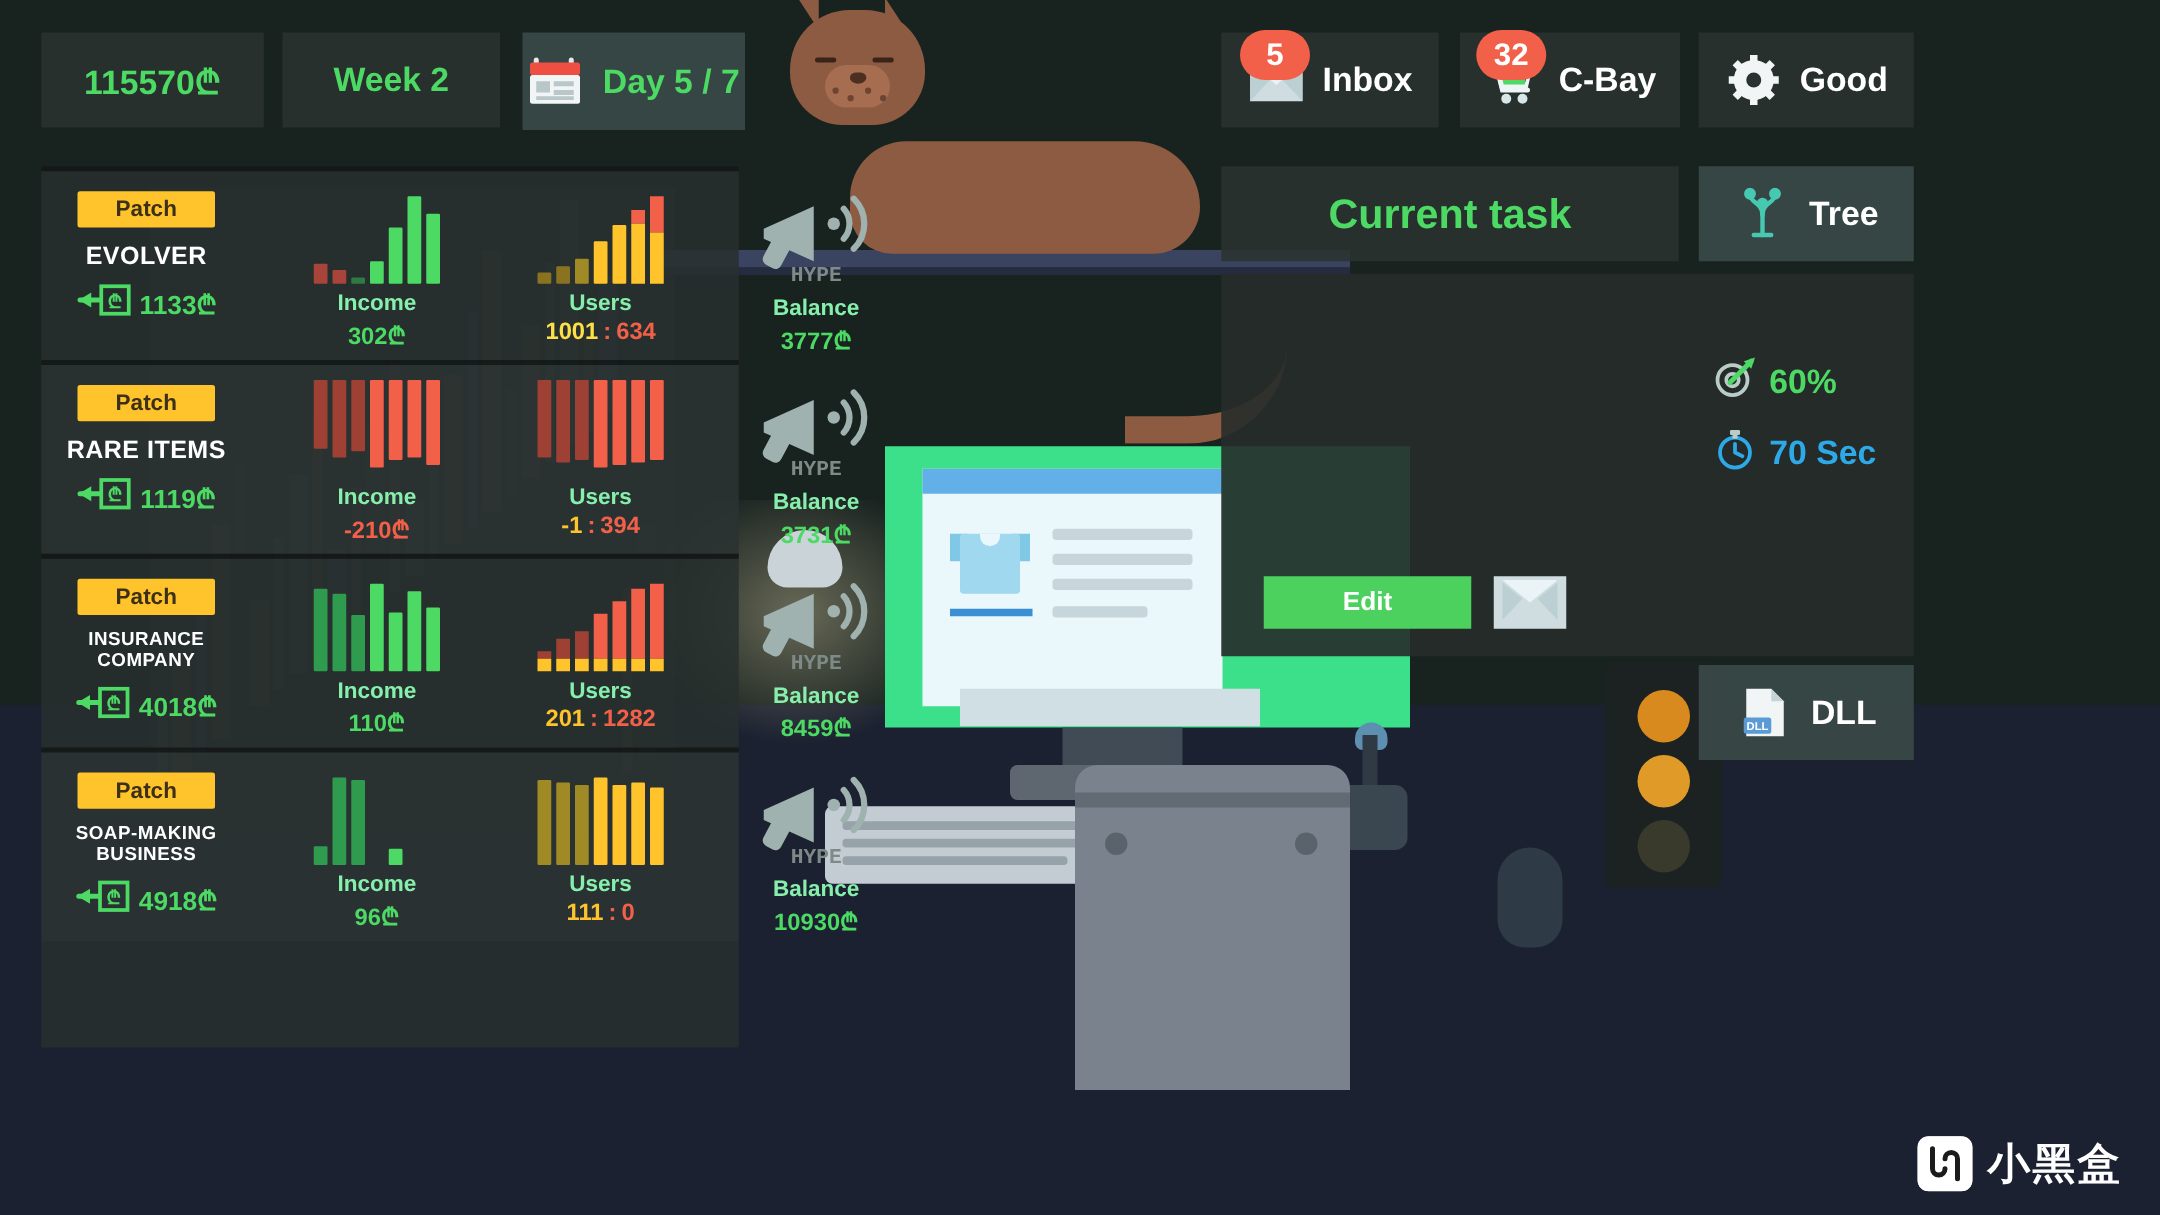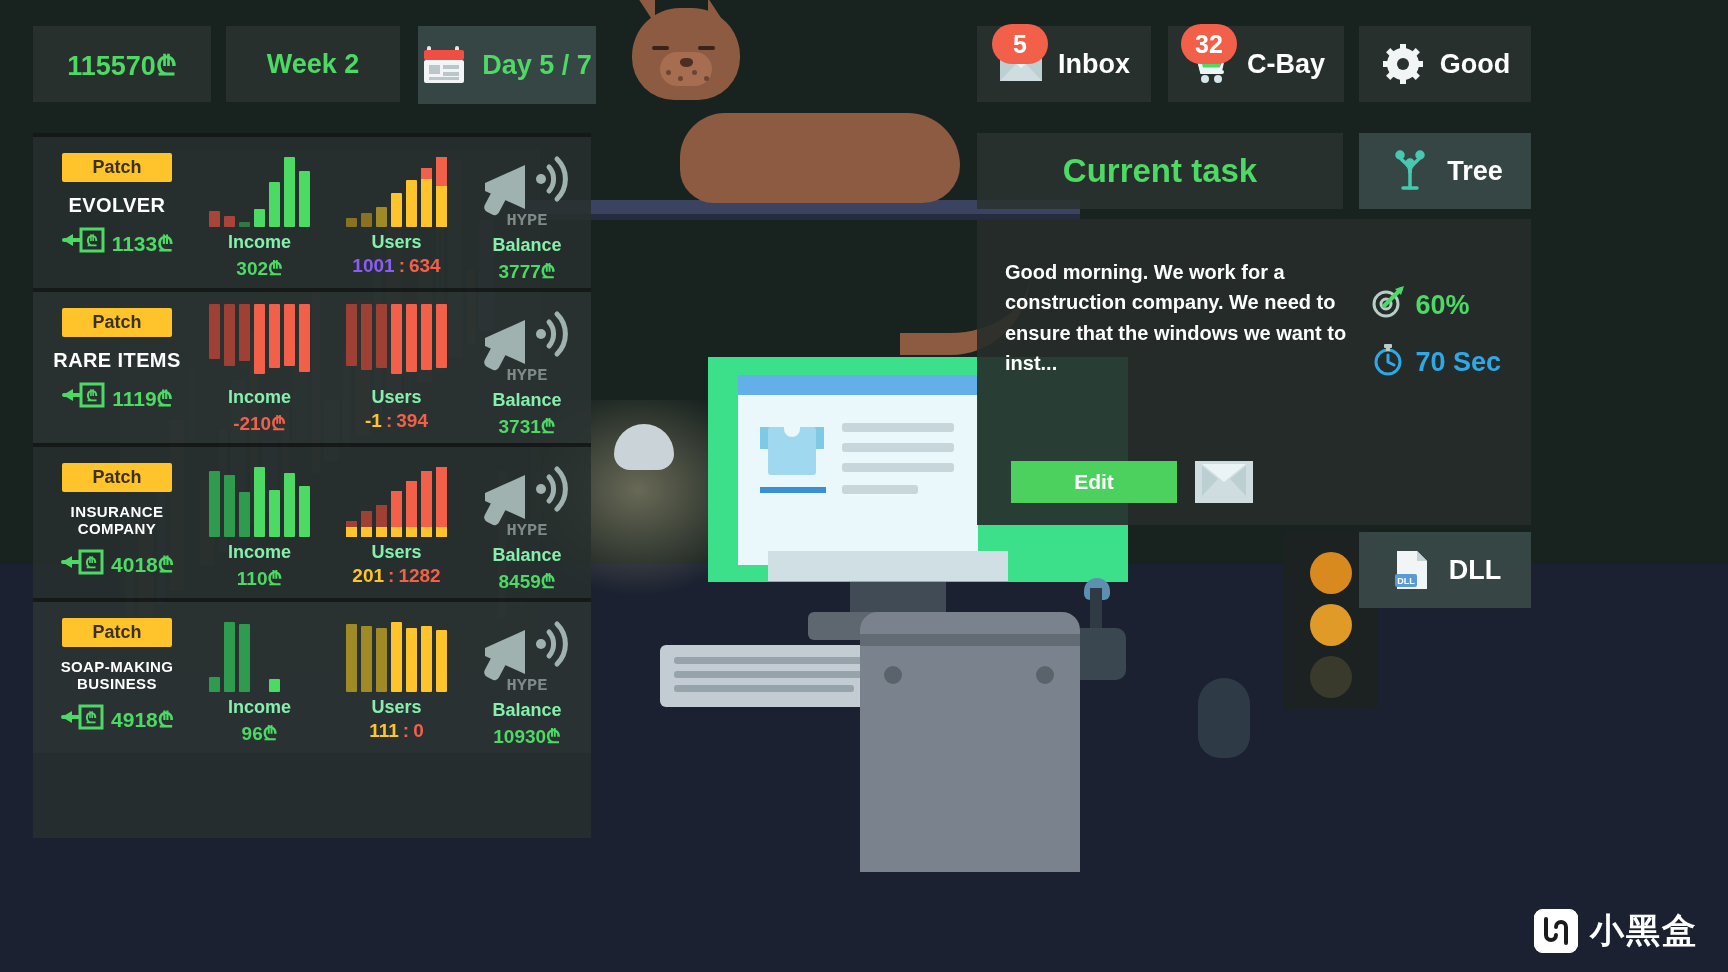--- a/index.html
+++ b/index.html
@@ -121,21 +121,21 @@
     position:absolute; left:33px; top:133px; width:558px; height:705px;
     background:rgba(40,48,46,.86);
   }
   #startups-title {
     height:74px; display:flex; align-items:center; justify-content:center;
     color:#4cd964; font-size:33px; font-weight:bold; letter-spacing:.5px;
   }
   .srow {
     position:relative; height:155px; padding:12px 10px 0 10px;
     border-top:4px solid rgba(10,14,13,.65);
-    display:grid; grid-template-columns:148px 137px 137px 124px;
+    display:grid; grid-template-columns:148px 137px 137px 124px;gap:42px;
   }
   .srow.alt { background:rgba(52,60,58,.30); }
 
   .scell { position:relative; display:flex; flex-direction:column; align-items:center; }
   .s-name-cell { justify-content:flex-start; padding-top:4px; }
   .patch {
     background:#ffc32b; color:#3c3117; font-size:18px; font-weight:bold;
     padding:4px 0; width:110px; text-align:center; border-radius:2px;
   }
   .sname { color:#fff; font-size:20px; font-weight:bold; margin-top:12px;
@@ -438,21 +438,21 @@
               <div class="bar-seg" style="height: 11px; background: rgb(242, 96, 74);"></div>
               <div class="bar-seg" style="height: 48px; background: rgb(255, 195, 43);"></div>
             </div>
             <div class="bar" style="height: 70px;">
               <div class="bar-seg" style="height: 29px; background: rgb(242, 96, 74);"></div>
               <div class="bar-seg" style="height: 41px; background: rgb(255, 195, 43);"></div>
             </div>
           </div>
           <div class="slabel">Users</div>
           <div class="sval users-val">
-            <span style="color: #8b5cf6; text-align: center;">1001</span>
+            <span style="color: #fde047; text-align: center;">1001</span>
             <span style="color: rgb(242, 96, 74);">:</span>
             <span style="color: rgb(242, 96, 74);">634</span>
           </div>
         </div>
         <div class="scell hype-cell">
           <div style="margin-top: -4px;"><svg viewBox="0 0 96 76" width="96" height="76">
               <path d="M6 34 l40 -18 v44 l-40 -18 z" fill="#9fb2b0"></path>
               <rect x="10" y="40" width="16" height="26" rx="5" fill="#9fb2b0" transform="rotate(28 18 50)"></rect>
               <circle cx="62" cy="30" r="5" fill="#9fb2b0"></circle>
               <path d="M70 18 a18 18 0 0 1 0 24" stroke="#9fb2b0" stroke-width="5" fill="none" stroke-linecap="round"></path>
@@ -654,21 +654,20 @@
           <div class="slabel">Balance</div>
           <div class="sval" style="color: rgb(76, 217, 100);">10930₾</div>
         </div>
       </div>
     </div>
 </div>
 
 <div id="task-header">Current task</div>
 
 <div id="task-body">
-  <div id="task-desc">Good morning. We work for a construction company. We need to ensure that the windows we want to inst...</div>
 
   <div id="task-stats">
     <div class="tstat pct">
       <span>
         <svg viewBox="0 0 34 34" width="34" height="34">
           <circle cx="15" cy="19" r="12" stroke="#b9ccc8" stroke-width="3" fill="none"></circle>
           <circle cx="15" cy="19" r="5" stroke="#b9ccc8" stroke-width="3" fill="none"></circle>
           <path d="M13 21 L30 4" stroke="#4cd964" stroke-width="4" stroke-linecap="round"></path>
           <polygon points="33,1 24,4 30,10" fill="#4cd964"></polygon>
         </svg>

